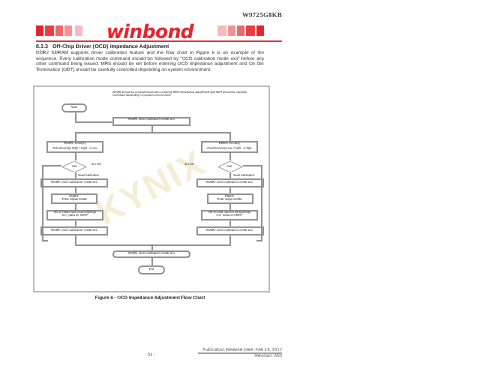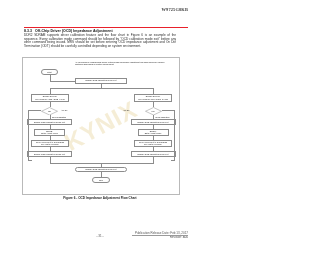--- a/index.html
+++ b/index.html
@@ -127,20 +127,37 @@
     position:absolute;right:12px;top:235.4px;width:56px;height:.4px;background:#9a9a9a;
   }
 </style>
 </head>
 <body>
 
 <div class="page">
 
   <div class="partno">W9725G8KB</div>
 
+  <div class="logorow">
+    <div class="bars left">
+      <span></span>
+        <span></span>
+        <span></span>
+        <span></span>
+        <span></span>
+    </div>
+    <div class="wordmark">winbond</div>
+    <div class="bars right">
+      <span></span>
+        <span></span>
+        <span></span>
+        <span></span>
+        <span></span>
+    </div>
+  </div>
   <div class="rule"></div>
 
   <div class="sec-head">
     <span class="num">8.3.3</span><span>Off-Chip Driver (OCD) Impedance Adjustment</span>
   </div>
 
   <div class="para">DDR2 SDRAM supports driver calibration feature and the flow chart in Figure 6 is an example of the sequence. Every calibration mode command should be followed by "OCD calibration mode exit" before any other command being issued. MRS should be set before entering OCD impedance adjustment and On Die Termination (ODT) should be carefully controlled depending on system environment.</div>
 
   <div class="chart">
     <div class="wm">KYNIX</div>

